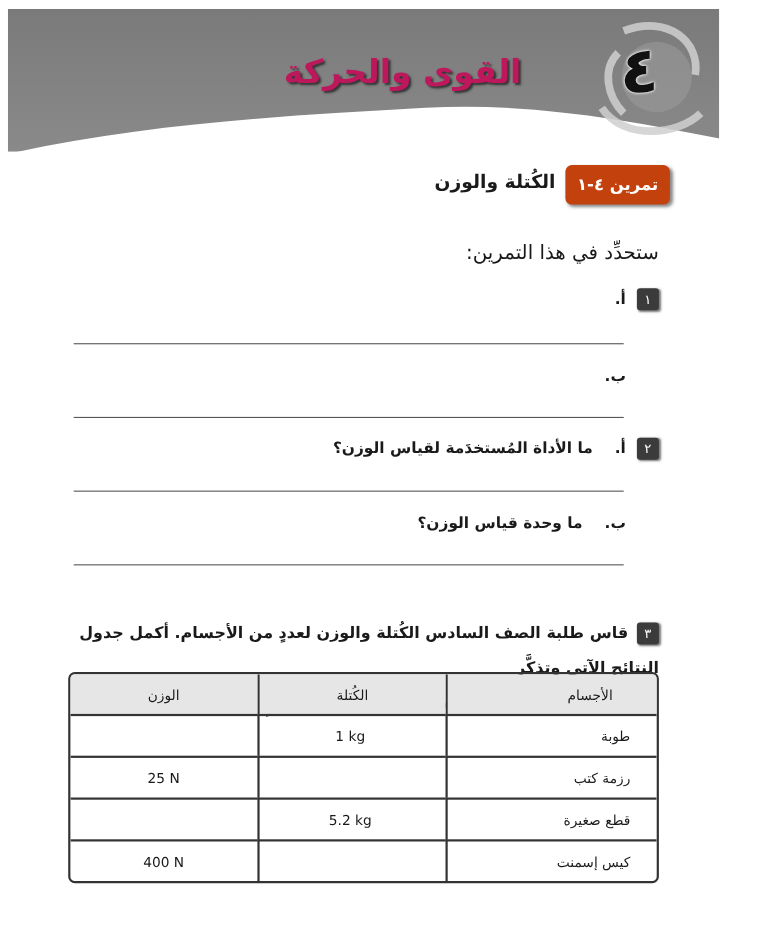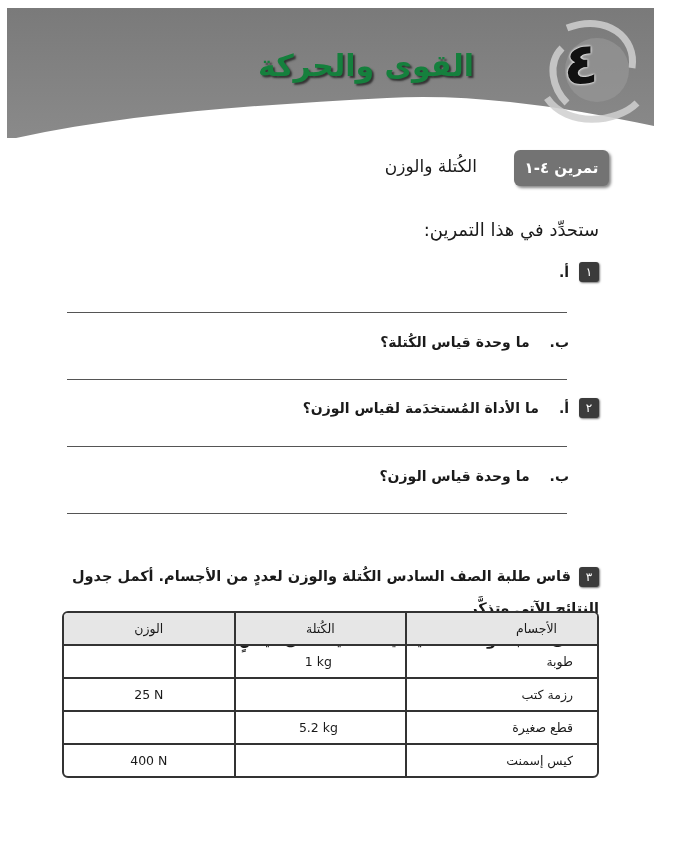--- a/index.html
+++ b/index.html
@@ -1,39 +1,39 @@
 <!DOCTYPE html>
 <html><head>
   <meta charset="utf-8">
   <style>
     html, body { margin: 0; padding: 0; background: #ffffff; }
     body { width: 697px; height: 857px; position: relative; overflow: hidden;
            font-family: "DejaVu Sans", sans-serif; color: #1a1a1a; }
     .banner { position: absolute; left: 7px; top: 8px; width: 647px; height: 130px; overflow: hidden; }
     .banner svg { position: absolute; left: 0; top: 0; }
-    .chapter-title { position: absolute; right: 180px; top: 40px; color: #15803d; font-weight: bold;
+    .chapter-title { position: absolute; right: 180px; top: 40px; color: #be185d; font-weight: bold;
                      font-size: 30px; direction: rtl; text-shadow: 2px 2px 2px #333; letter-spacing: 0px; }
     .chapter-num { position: absolute; right: 55px; top: 22px; font-size: 58px; font-weight: bold; color: #111;
                    text-shadow: 0 0 3px #fff, 0 0 2px #fff; }
-    .ex-badge { position: absolute; left: 514px; top: 150px; width: 95px; height: 36px; background: #737373;
+    .ex-badge { position: absolute; left: 514px; top: 150px; width: 95px; height: 36px; background: #c2410c;
                 border-radius: 6px; box-shadow: 2px 2px 3px #888; color: #fff; font-weight: bold; font-size: 15px;
                 display: flex; align-items: center; justify-content: center; direction: rtl; }
-    .ex-title { position: absolute; right: 220px; top: 156px; font-weight: normal; font-size: 17px; direction: rtl; }
+    .ex-title { position: absolute; right: 192px; top: 156px; font-weight: bold; font-size: 17px; direction: rtl; }
     .intro { position: absolute; right: 98px; top: 219px; font-size: 18px; direction: rtl; }
     .q { position: absolute; direction: rtl; font-size: 14px; font-weight: bold; display: flex; align-items: center; gap: 10px; }
     .q .num { width: 20px; height: 20px; background: #3b3b3b; color: #fff; border-radius: 3px; font-size: 12px;
               display: inline-flex; align-items: center; justify-content: center; box-shadow: 1px 1px 2px #777; font-weight: normal; }
     .q .letter { font-weight: bold; margin-left: 10px; }
     .line { position: absolute; left: 67px; width: 500px; height: 1px; background: #555; }
     .q3 { position: absolute; right: 98px; top: 560px; width: 540px; direction: rtl; font-size: 14.5px; font-weight: bold; line-height: 32px; }
     .q3 .num { display: inline-flex; width: 20px; height: 20px; background: #3b3b3b; color: #fff; border-radius: 3px; font-size: 12px;
                align-items: center; justify-content: center; box-shadow: 1px 1px 2px #777; font-weight: normal; vertical-align: middle; margin-left: 8px; }
     table.results { position: absolute; left: 62px; top: 611px; width: 537px; border-collapse: separate; border-spacing: 0;
                     border: 2px solid #333; border-radius: 6px; direction: rtl; font-size: 12.5px; overflow: hidden; }
-    table.results th, table.results td { height: 31px; border-left: 2px solid #333; border-top: 2px solid #333; padding: 0 8px; }
+    table.results th, table.results td { height: 36px; border-left: 2px solid #333; border-top: 2px solid #333; padding: 0 8px; }
     table.results tr:first-child th { border-top: none; }
     table.results th:last-child, table.results td:last-child { border-left: none; }
     table.results th { background: #e6e6e6; font-weight: normal; text-align: center; }
     table.results th.objects { text-align: right; padding-right: 40px; }
     table.results td.obj { text-align: right; padding-right: 24px; width: 163px; }
     table.results td.mass, table.results td.weight { text-align: center; width: 160px; direction: ltr; }
   </style>
 </head>
 <body>
 
@@ -61,21 +61,20 @@
 <div class="ex-title">الكُتلة والوزن</div>
 <div class="intro">ستحدِّد في هذا التمرين:</div>
 
 <div class="q" style="right:98px; top:262px;">
   <span class="num">١</span>
   <span class="letter">أ.</span>
 </div>
 <div class="line" style="top:312px;"></div>
 <div class="q" style="right:128px; top:334px;">
   <span class="letter">ب.</span>
-  <span>ما وحدة قياس الكُتلة؟</span>
 </div>
 <div class="line" style="top:379px;"></div>
 
 <div class="q" style="right:98px; top:398px;">
   <span class="num">٢</span>
   <span class="letter">أ.</span>
   <span>ما الأداة المُستخدَمة لقياس الوزن؟</span>
 </div>
 <div class="line" style="top:446px;"></div>
 <div class="q" style="right:128px; top:468px;">

